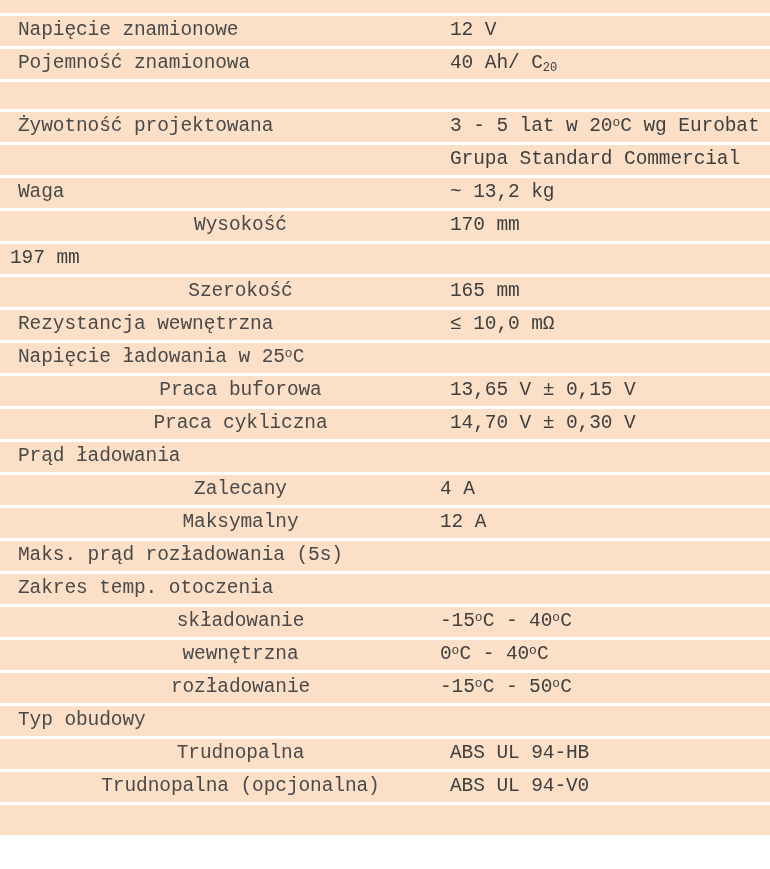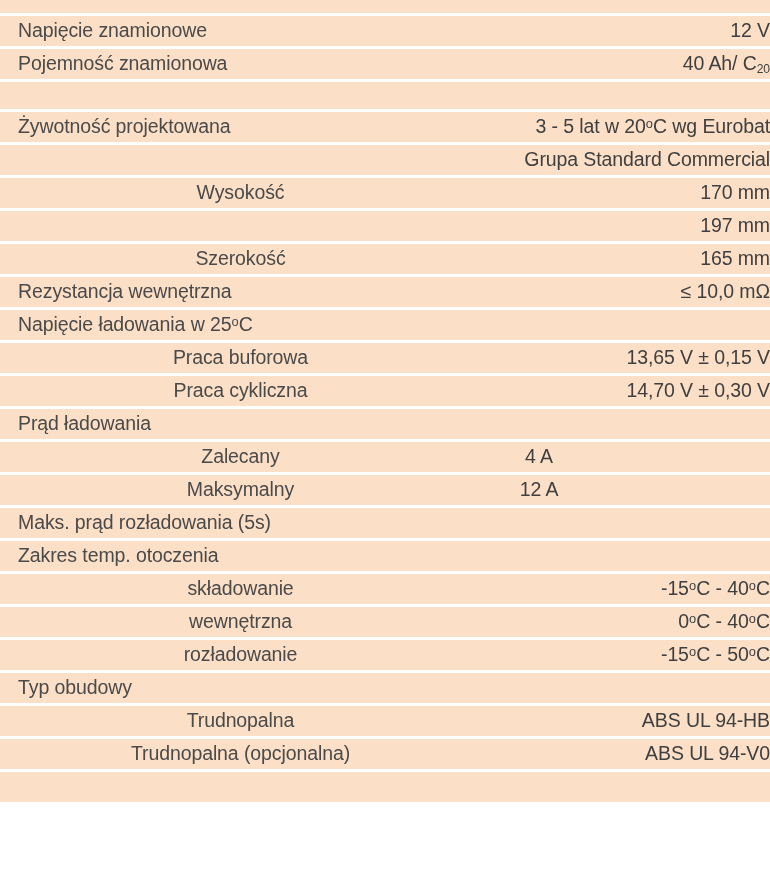--- a/index.html
+++ b/index.html
@@ -16,20 +16,21 @@
     font-family: "Liberation Sans", "DejaVu Sans", sans-serif;
   }
 
   .spec-table {
     width: 770px;
     height: 622px;
     background: #ffffff;
     display: flex;
     flex-direction: column;
     padding: 0;
+    font-family: Liberation Mono, monospace;
   }
 
   .spec-row {
     position: relative;
     width: 770px;
     background: #fbdfc6;
     border-bottom: 3px solid #ffffff;
     display: flex;
     align-items: center;
     flex: 0 0 auto;
@@ -64,30 +65,30 @@
   }
 
   .value-cell {
     flex: 1 1 auto;
     color: #3f3f3f;
     font-size: 19.5px;
     line-height: 1;
     white-space: nowrap;
     letter-spacing: -0.1px;
     padding-left: 10px;
-    text-align: right;
+    text-align: left;
   }
   .value-cell.center {
     padding-left: 0;
     padding-right: 132px;
-    text-align: center;
+    text-align: left;
   }
   .value-cell.right {
     padding-left: 0;
-    text-align: right;
+    padding-right: 153px;
   }
 
   sub {
     font-size: 0.62em;
     vertical-align: baseline;
     position: relative;
     bottom: -0.26em;
   }
   .deg {
     font-size: 0.66em;
@@ -113,20 +114,24 @@
     <div class="spec-row spacer spacer-tall"></div>
     <div class="spec-row data">
       <div class="label-cell">Żywotność projektowana</div>
       <div class="value-cell">3 - 5 lat w 20<span class="deg">o</span>C wg Eurobat</div>
     </div>
     <div class="spec-row data">
       <div class="label-cell"></div>
       <div class="value-cell">Grupa Standard Commercial</div>
     </div>
     <div class="spec-row data">
+      <div class="label-cell">Waga</div>
+      <div class="value-cell">~ 13,2 kg</div>
+    </div>
+    <div class="spec-row data">
       <div class="label-cell indent">Wysokość</div>
       <div class="value-cell">170 mm</div>
     </div>
     <div class="spec-row data">
       <div class="value-cell">197 mm</div>
     </div>
     <div class="spec-row data">
       <div class="label-cell indent">Szerokość</div>
       <div class="value-cell">165 mm</div>
     </div>

